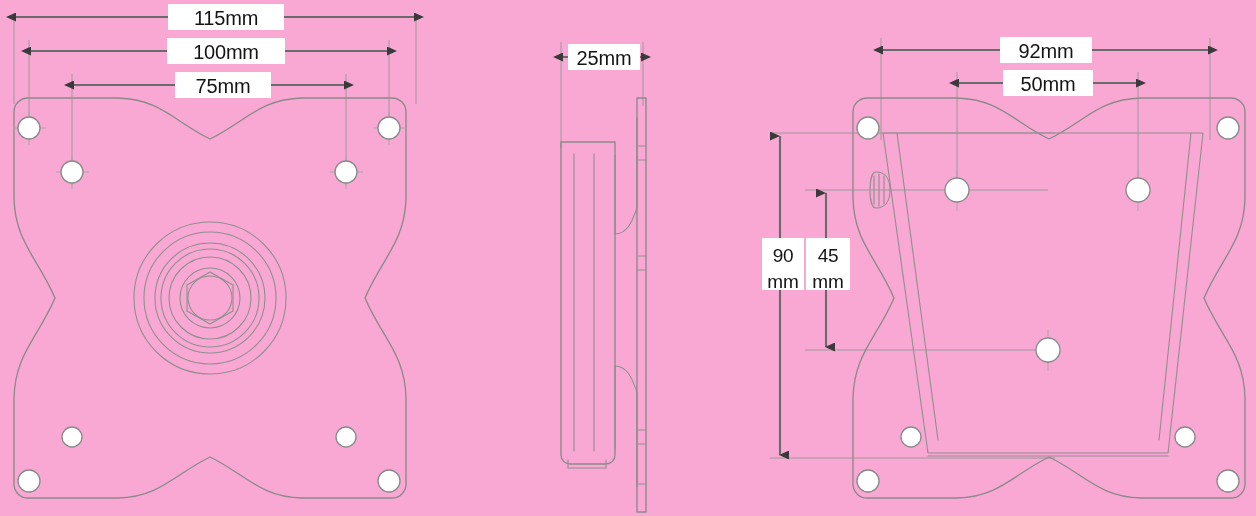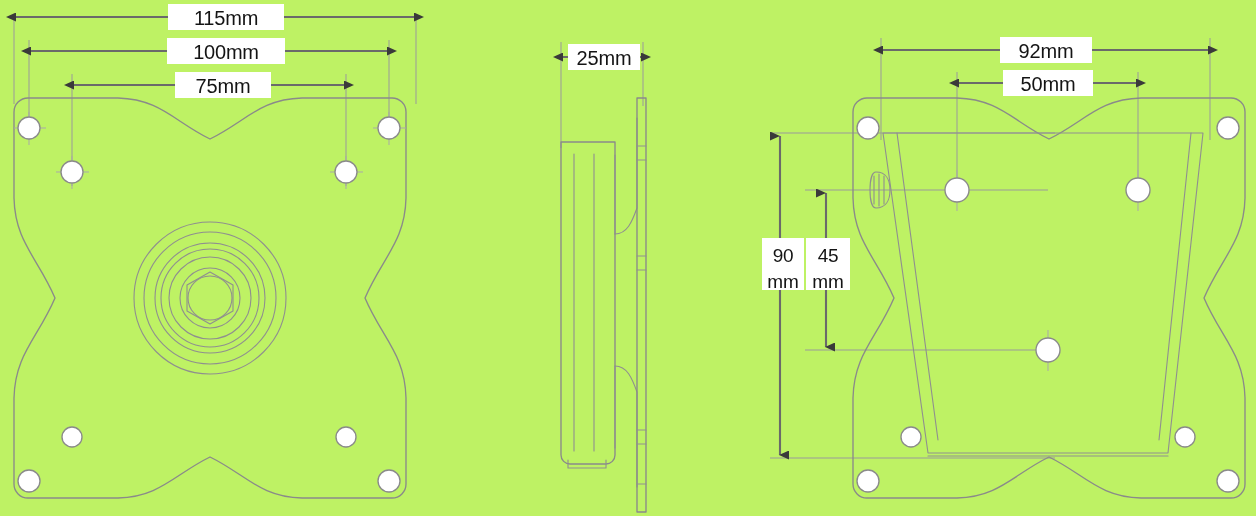--- a/index.html
+++ b/index.html
@@ -1,21 +1,21 @@
 <!DOCTYPE html>
 <html><head>
 <meta charset="utf-8">
 <style>
   html,body{margin:0;padding:0;background:#ffffff;}
   body{
     width:1256px;height:516px;overflow:hidden;
     font-family:"Liberation Sans","DejaVu Sans",sans-serif;
     -webkit-font-smoothing:antialiased;
   }
-  #sheet{position:relative;width:1256px;height:516px;background:#bef264;}
+  #sheet{position:relative;width:1256px;height:516px;background:#f9a8d4;}
   svg{display:block;position:absolute;top:0;left:0;}
   .dimtxt{
     font-family:"Liberation Sans","DejaVu Sans",sans-serif;
     font-size:20px;fill:#141414;font-weight:400;
     letter-spacing:-0.2px;
   }
   .dimtxt.small{font-size:19px;}
   .part{fill:none;stroke:#8a8a8a;stroke-width:1.35;
         stroke-linejoin:round;stroke-linecap:round;}
   .part-thin{fill:none;stroke:#8f8f8f;stroke-width:1.1;

